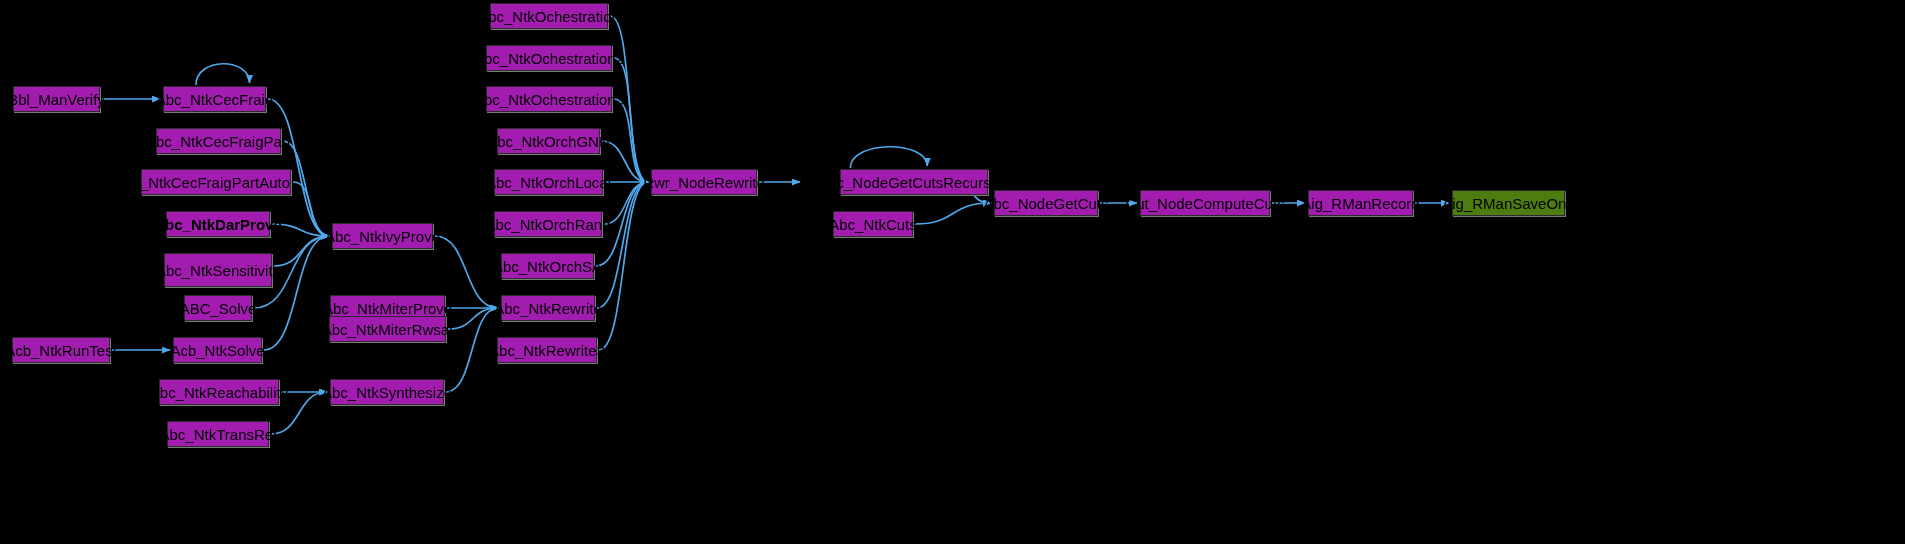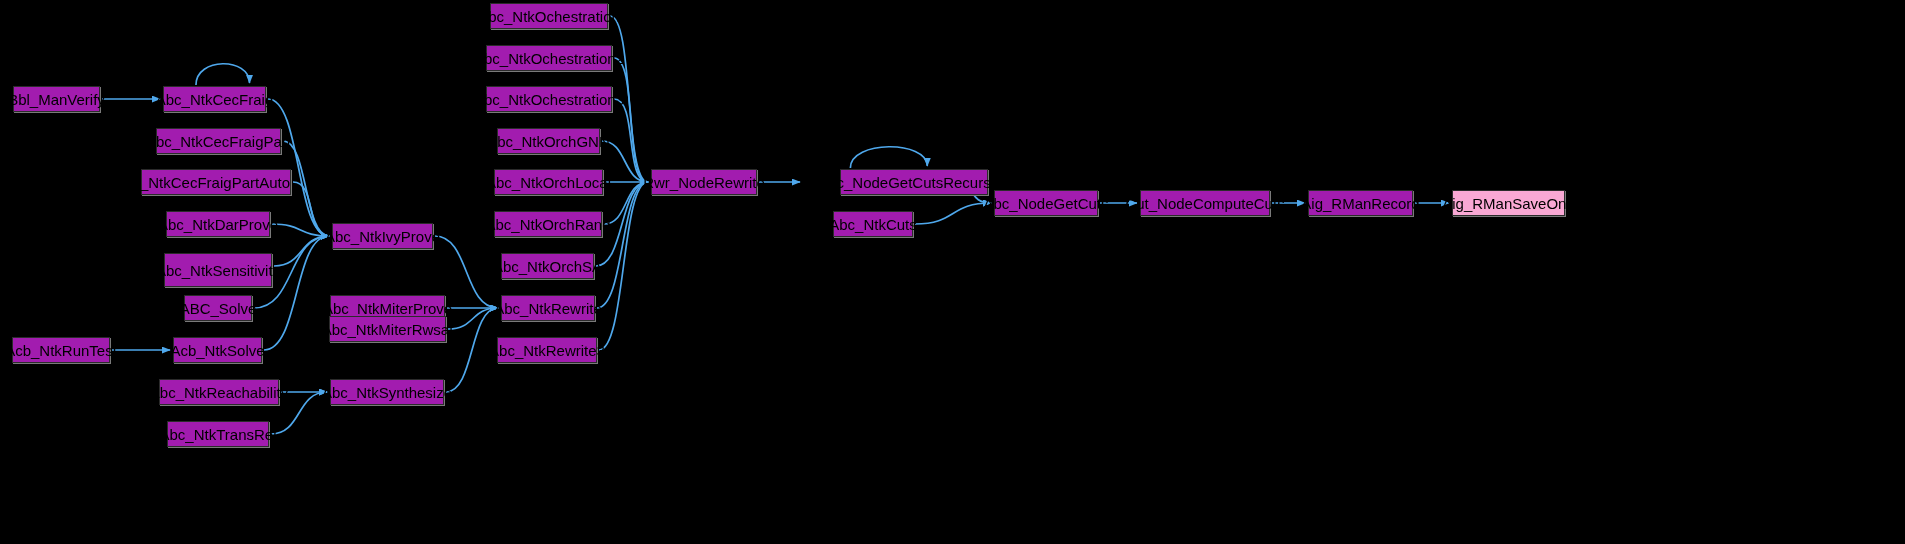--- a/index.html
+++ b/index.html
@@ -33,21 +33,21 @@
     align-items: center;
     justify-content: center;
     color: #000000;
     font-size: 15px;
     line-height: 1;
     white-space: nowrap;
     letter-spacing: 0px;
     z-index: 5;
   }
   .node.highlight {
-    background: #f9a8d4;
+    background: #4d7c0f;
   }
   .node span {
     display: block;
     transform: translateY(-0.5px);
   }
 </style>
 </head>
 <body>
 
 <div id="canvas">
@@ -97,21 +97,21 @@
     </div>
     <div class="node" style="left: 163px; top: 86px; width: 103px; height: 26px;">
       <span>Abc_NtkCecFraig</span>
     </div>
     <div class="node" style="left: 156px; top: 128px; width: 125px; height: 26px;">
       <span>Abc_NtkCecFraigPart</span>
     </div>
     <div class="node" style="left: 141px; top: 169px; width: 150px; height: 26px; justify-content: flex-end;">
       <span>Abc_NtkCecFraigPartAuto</span>
     </div>
-    <div class="node" style="left: 166px; top: 211px; width: 104px; height: 26px;">
+    <div class="node" style="left: 166px; top: 211px; width: 104px; height: 26px; font-weight: bold;">
       <span>Abc_NtkDarProve</span>
     </div>
     <div class="node" style="left: 164px; top: 253px; width: 108px; height: 34px;">
       <span>Abc_NtkSensitivity</span>
     </div>
     <div class="node" style="left: 184px; top: 295px; width: 68px; height: 26px;">
       <span>ABC_Solve</span>
     </div>
     <div class="node" style="left: 12px; top: 337px; width: 98px; height: 26px;">
       <span>Acb_NtkRunTest</span>

